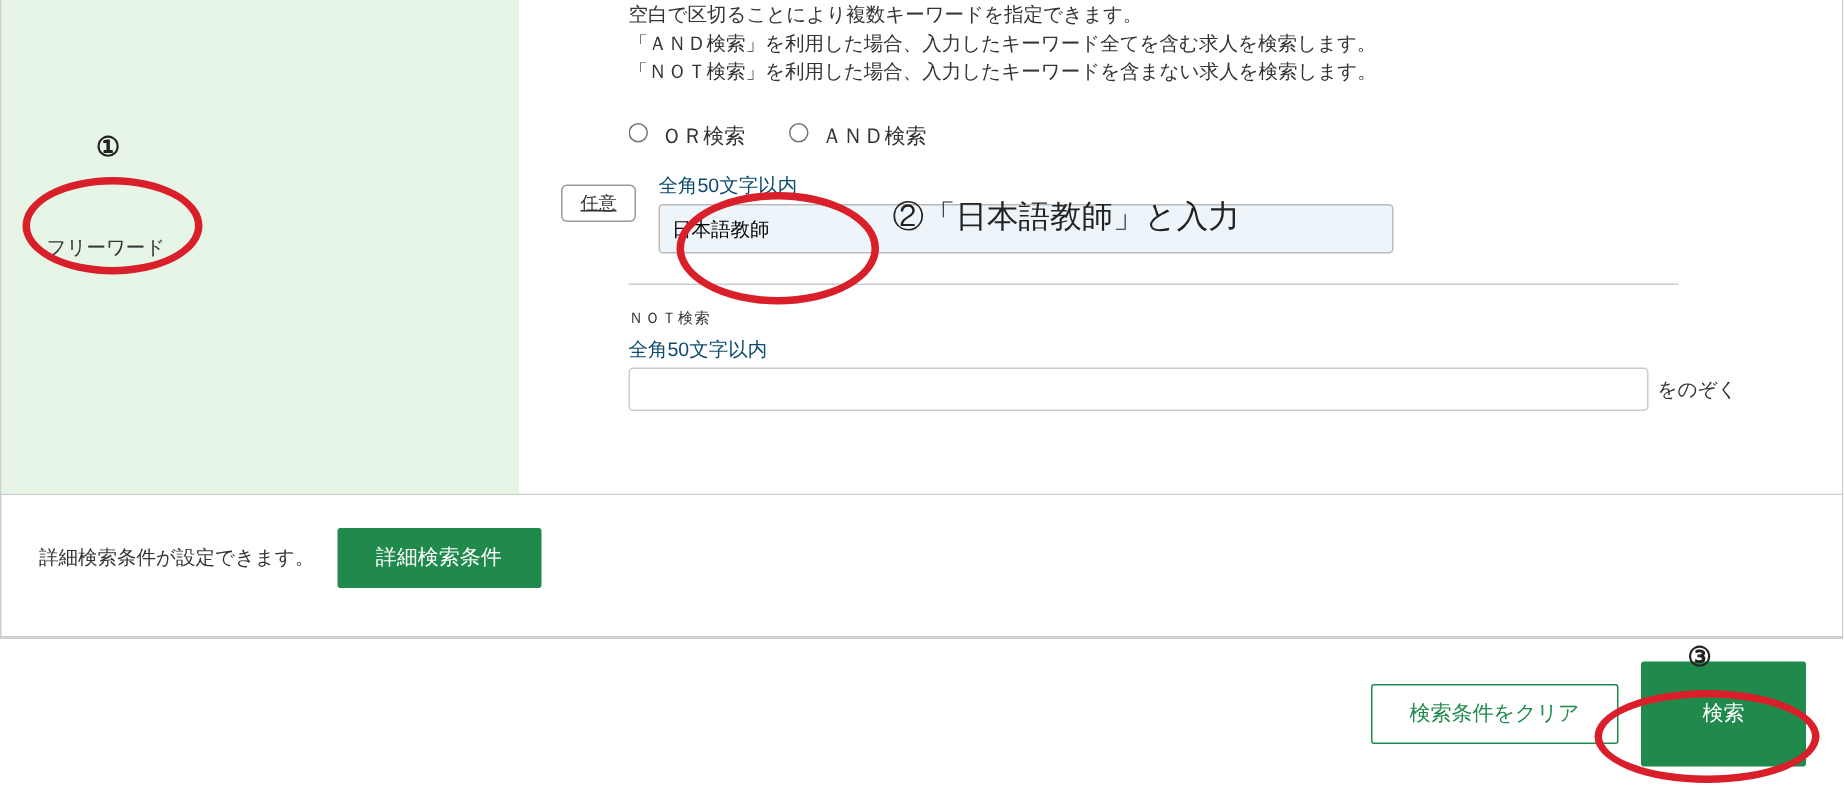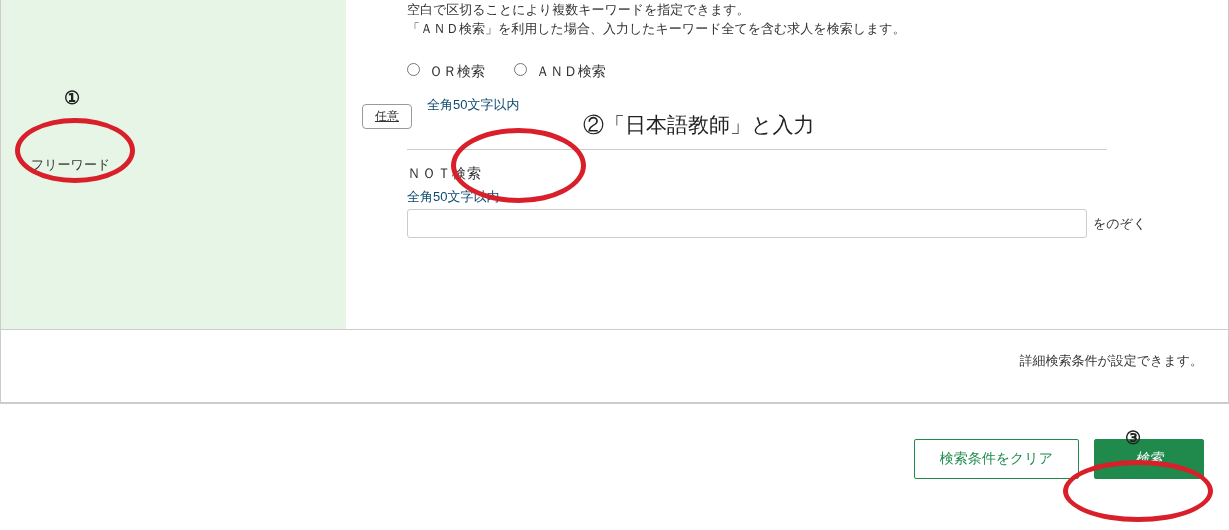--- a/index.html
+++ b/index.html
@@ -20,21 +20,21 @@
       background: #e6f5e6;
       position: relative;
       display: flex;
       align-items: center;
       justify-content: flex-start;
       padding-left: 30px;
     }
     .main {
       flex: 1;
       background: #fff;
-      padding: 0 30px 20px 16px;
+      padding: 0 30px 20px 28px;
       position: relative;
     }
     .hint-line {
       font-size: 13px;
       color: #333;
       margin: 1px 0;
       padding-left: 45px;
     }
     .radio-row {
       margin: 25px 0 15px 45px;
@@ -81,21 +81,21 @@
       color: #222;
       pointer-events: none;
     }
     .divider {
       border-top: 1px solid #ccc;
       margin: 20px 0 15px 45px;
       width: 700px;
     }
     .not-label {
       margin-left: 45px;
-      font-size: 14px;
+      font-size: 10px;
       margin-bottom: 5px;
       letter-spacing: 1px;
     }
     .not-input-row {
       margin-left: 45px;
       display: flex;
       align-items: center;
     }
     .not-input {
       width: 680px;
@@ -108,21 +108,20 @@
       display: flex;
       justify-content: flex-end;
       align-items: center;
       padding: 15px 25px 30px 25px;
       border-top: 1px solid #ccc;
     }
     .footer-row {
       display: flex;
       align-items: center;
       gap: 15px;
-      margin-top: 20px;
     }
     .footer-note { font-size: 13px; color: #333; }
     .btn {
       padding: 10px 25px;
       font-size: 14px;
       cursor: pointer;
       border-radius: 2px;
     }
     .btn-primary {
       background: #1f8a4c;
@@ -152,77 +151,79 @@
     }
     .num-1 { top: 87px; left: 64px; }
     .num-3 { top: 427px; left: 1125px; }
     .section2 {
       border: 1px solid #ccc;
       border-top: none;
       padding-bottom: 10px;
     }
     .actions {
       display: flex;
-      justify-content: flex-end;
       align-items: center;
       padding: 22px 25px 22px 25px;
       gap: 15px;
     }
   </style>
 </head>
 <body>
 
 <div class="container" style="min-height:330px;">
   <div class="sidebar">
     <span>フリーワード</span>
   </div>
   <div class="main">
     <div class="hint-line">空白で区切ることにより複数キーワードを指定できます。</div>
     <div class="hint-line">「ＡＮＤ検索」を利用した場合、入力したキーワード全てを含む求人を検索します。</div>
+    <div class="hint-line">「ＮＯＴ検索」を利用した場合、入力したキーワードを含まない求人を検索します。</div>
 
     <div class="radio-row">
       <label class="radio-item">
         <input type="radio" name="searchmode" style="">
         <span>ＯＲ検索</span>
       </label>
       <label class="radio-item">
         <input type="radio" name="searchmode" style="">
         <span>ＡＮＤ検索</span>
       </label>
     </div>
 
     <div class="input-row">
       <span class="optional-badge">任意</span>
       <div class="input-block">
         <div class="input-limit">全角50文字以内</div>
+        <input type="text" class="keyword-input" value="日本語教師" style="">
         <div class="annotation-2">②「日本語教師」と入力</div>
       </div>
     </div>
 
     <div class="divider"></div>
 
     <div class="not-label">ＮＯＴ検索</div>
     <div class="input-limit" style="margin-left:45px;">全角50文字以内</div>
     <div class="not-input-row">
       <input type="text" class="not-input" style="">
       <span class="exclude-text">をのぞく</span>
     </div>
   </div>
 </div>
 
 <div class="section2">
   <div class="actions">
     <span class="footer-note">詳細検索条件が設定できます。</span>
+    <button class="btn btn-primary">詳細検索条件</button>
   </div>
 </div>
 
 <div class="footer">
   <div class="footer-row">
     <button class="btn btn-outline">検索条件をクリア</button>
-    <button class="btn btn-primary" style="padding:10px 40px;font-style:italic;">検索</button>
+    <button class="btn btn-primary" style="padding:25px 40px;">検索</button>
   </div>
 </div>
 
 <div class="circle-annotation circle-1"></div>
 <div class="num-annotation num-1">①</div>
 <div class="circle-annotation circle-2"></div>
 <div class="circle-annotation circle-3"></div>
 <div class="num-annotation num-3">③</div>
 
 </body></html>

